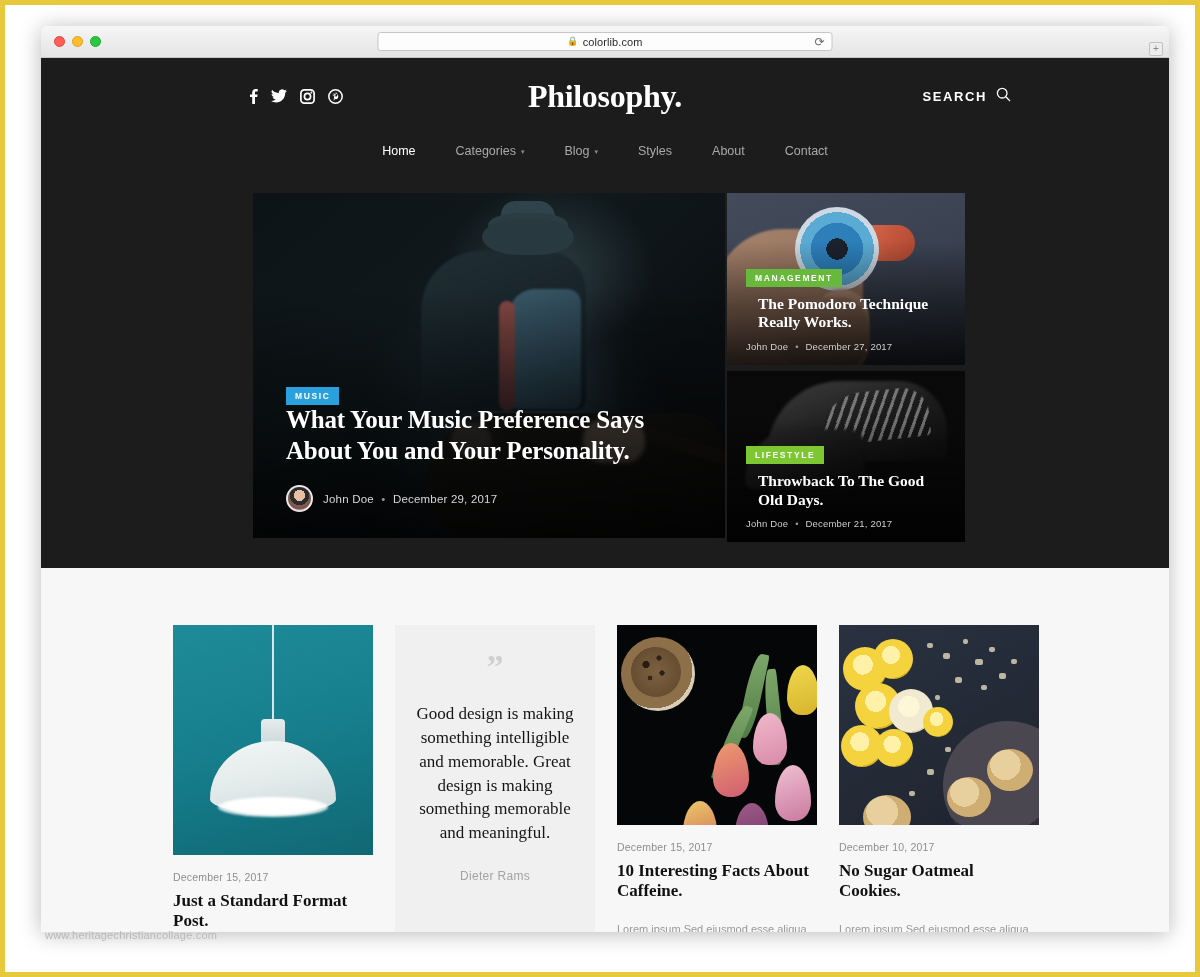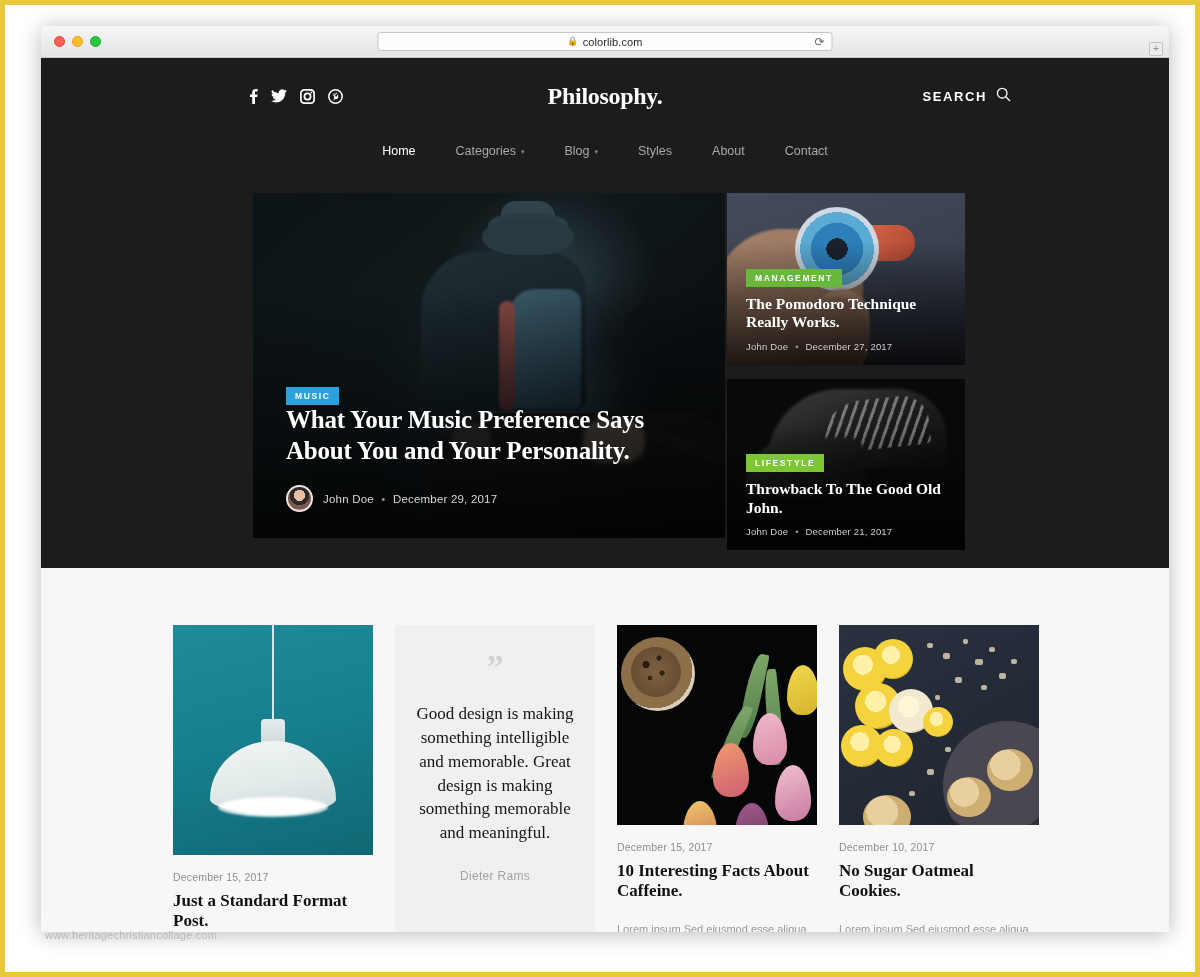--- a/index.html
+++ b/index.html
@@ -128,21 +128,21 @@
     display: inline-block;
   }
   .social-icons svg { display: block; }
 
   .brand {
     position: absolute;
     left: 50%;
     transform: translateX(-50%);
     font-family: "Liberation Serif", serif;
     font-weight: bold;
-    font-size: 24px;
+    font-size: 32px;
     color: #ffffff;
     letter-spacing: -0.3px;
     text-align: center;
   }
 
   .search-box {
     position: absolute;
     right: 158px;
     display: flex;
     align-items: center;
@@ -190,21 +190,21 @@
     position: relative;
     width: 548px;
     height: 345px;
     overflow: hidden;
     background: #0d1416;
   }
   .hero-side {
     width: 238px;
     display: flex;
     flex-direction: column;
-    gap: 14px;
+    gap: 6px;
   }
   .hero-sm {
     position: relative;
     width: 238px;
     height: 171.5px;
     overflow: hidden;
   }
 
   .photo { position: absolute; inset: 0; }
 
@@ -422,20 +422,21 @@
     bottom: 13px;
     right: 14px;
   }
   .hero-sm-title {
     font-family: "Liberation Serif", serif;
     font-weight: bold;
     color: #ffffff;
     font-size: 15.5px;
     line-height: 1.18;
     margin-top: 8px;
+    margin-left: 12px;
   }
   .hero-sm-meta {
     color: #cfcfcf;
     font-size: 9.5px;
     margin-top: 9px;
     letter-spacing: 0.2px;
   }
 
   
   .lower {
@@ -752,21 +753,21 @@
 
           <div class="hero-sm">
             <div class="photo photo-car">
               <div class="car-body"></div>
               <div class="car-grid"></div>
               <div class="car-fender"></div>
             </div>
             <div class="hero-overlay"></div>
             <div class="hero-sm-content">
               <span class="badge" style="background:#7dc832">LIFESTYLE</span>
-              <div class="hero-sm-title">Throwback To The Good Old John.</div>
+              <div class="hero-sm-title">Throwback To The Good Old Days.</div>
               <div class="hero-sm-meta">
                 <span>John Doe</span>
                 <span class="dot-sep">•</span>
                 <span>December 21, 2017</span>
               </div>
             </div>
           </div>
 
         </div>
       </div>

